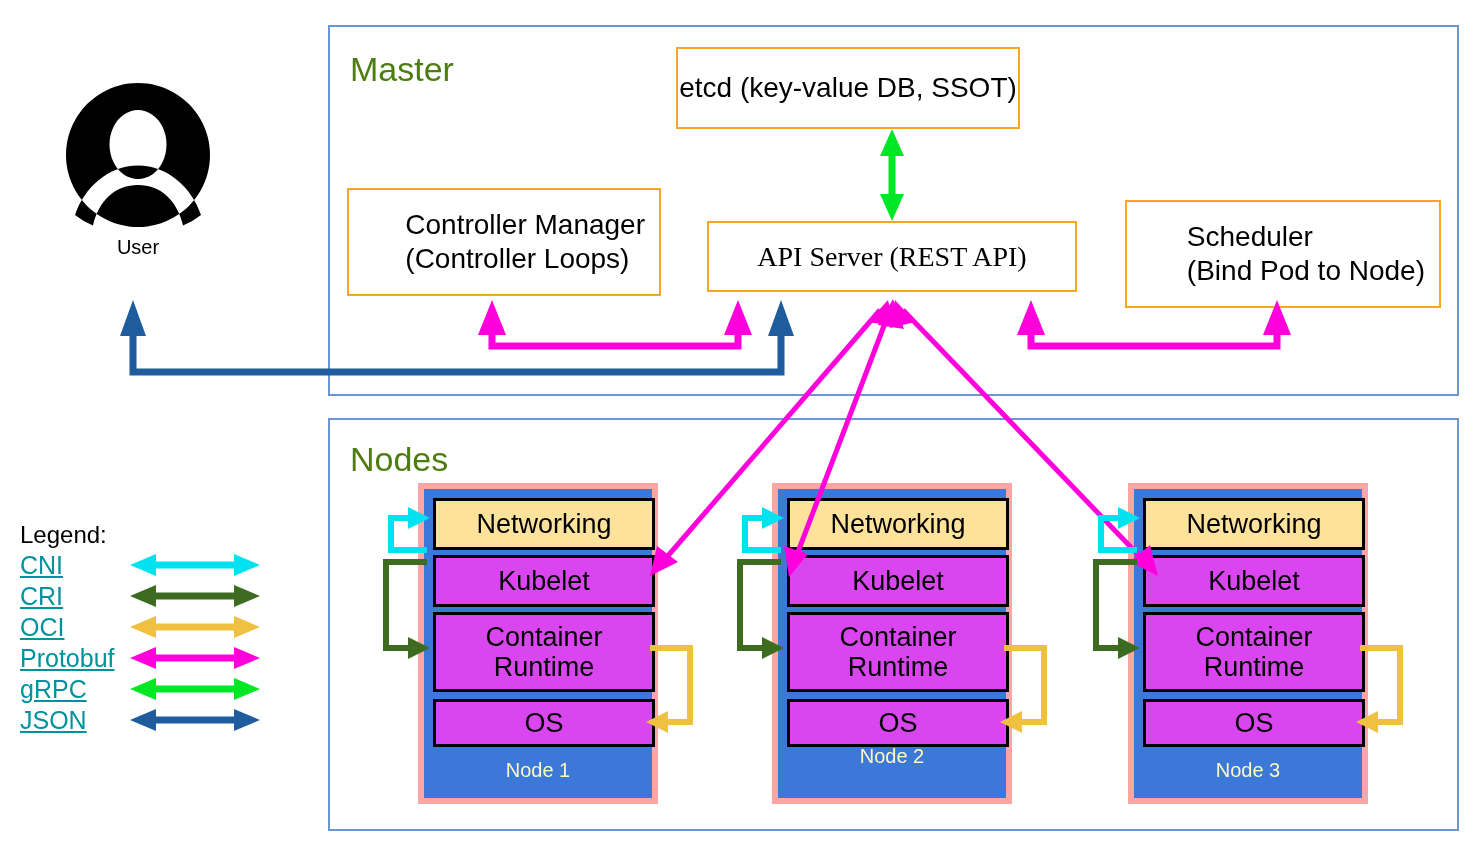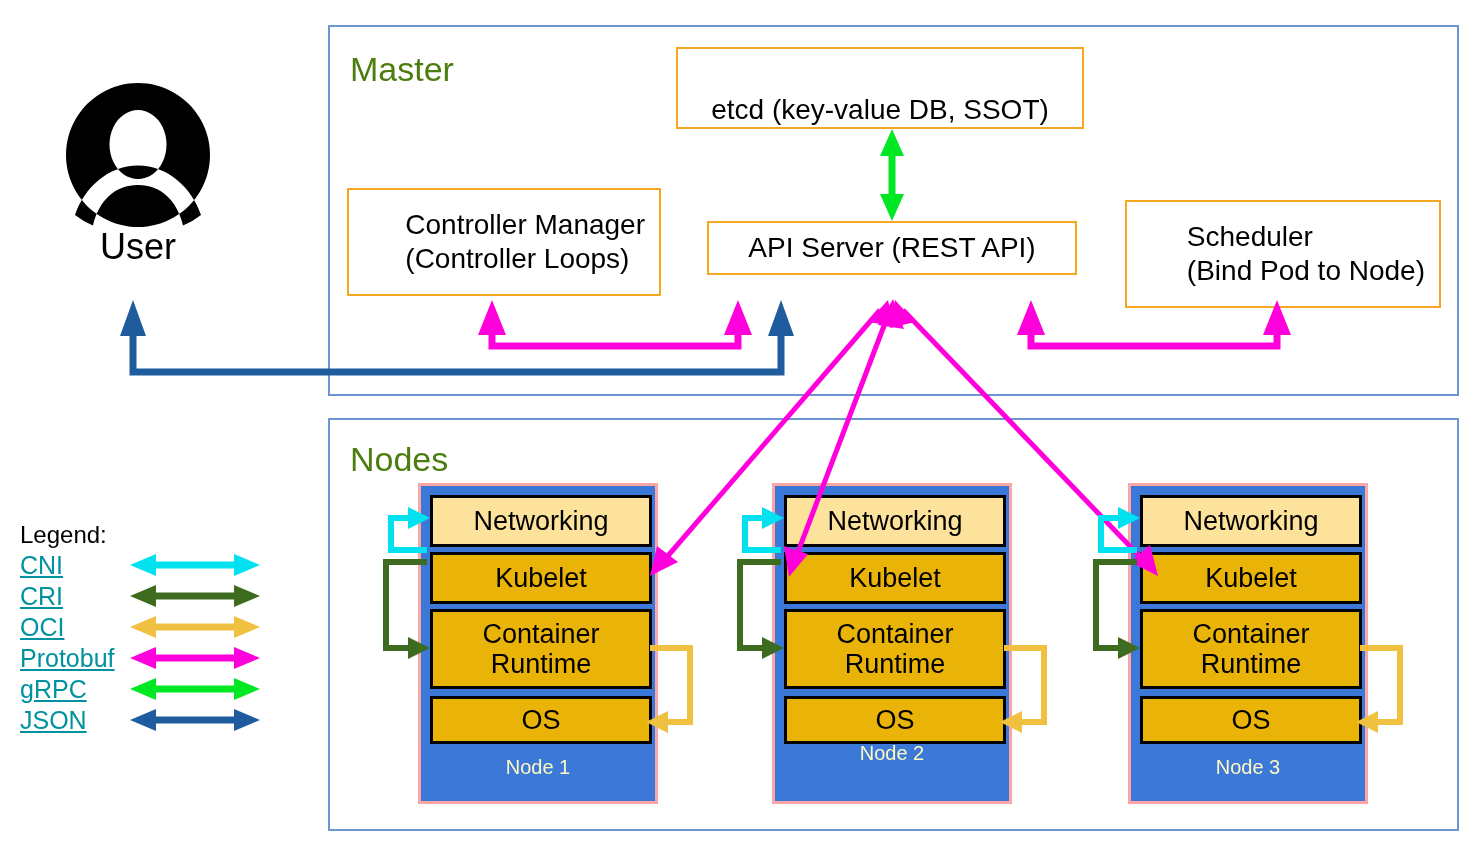--- a/index.html
+++ b/index.html
@@ -12,57 +12,57 @@
   .group-box{position:absolute;border:2px solid #6b96cf;background:transparent;}
   .group-title{position:absolute;font-size:34px;line-height:34px;color:#4d7c0f;white-space:nowrap;}
 
   
   .comp{position:absolute;border:2px solid #f5a623;background:#fff;
         display:flex;align-items:center;justify-content:flex-end;
         box-sizing:border-box;padding:0 14px;}
   .comp span{font-size:28px;line-height:34px;color:#000;white-space:pre;}
 
   
-  .node{position:absolute;background:#3b78d8;border:3px solid #fca5a5;box-sizing:border-box;padding-left:27px;}
-  .nrow{position:absolute;border:3px solid #000;background:#eab308;box-sizing:border-box;
+  .node{position:absolute;background:#3b78d8;border:6px solid #fca5a5;box-sizing:border-box;padding-left:27px;}
+  .nrow{position:absolute;border:3px solid #000;background:#d946ef;box-sizing:border-box;
         display:flex;align-items:center;justify-content:center;text-align:center;}
   .nrow.net{background:#fde29b;}
   .nrow span{font-size:27px;line-height:30px;color:#000;}
   .node-label{position:absolute;width:100%;text-align:center;color:#fef9c3;font-size:20px;line-height:22px;}
 
   
   .user-wrap{position:absolute;}
-  .user-label{position:absolute;width:100%;text-align:center;font-size:36px;line-height:30px;color:#000;}
+  .user-label{position:absolute;width:100%;text-align:center;font-size:20px;line-height:30px;color:#000;}
 
   
   .legend{position:absolute;}
   .legend-title{font-size:24px;line-height:30px;color:#000;}
   .legend-row{position:relative;height:31px;}
   .legend-name{position:absolute;left:0;top:0;font-size:25px;line-height:30px;
                color:#00929e;text-decoration:underline;white-space:nowrap;}
   .legend-arrow{position:absolute;left:110px;top:4px;width:130px;height:22px;}
 </style>
 </head>
 <body>
 
 <div class="canvas">
 
   <div class="group-box" style="left:328px;top:25px;width:1127px;height:367px;"></div>
   <div class="group-title" style="left:350px;top:52px;">Master</div>
 
-  <div class="comp" style="left:676px;top:47px;width:408px;height:82px;justify-content:center;align-items:flex-end;">
+  <div class="comp" style="left:676px;top:47px;width:344px;height:82px;justify-content:center;">
     <span>etcd (key-value DB, SSOT)</span>
   </div>
 
   <div class="comp" style="left:347px;top:188px;width:314px;height:108px;">
     <span>Controller Manager
 (Controller Loops)</span>
   </div>
 
-  <div class="comp" style="left:707px;top:221px;width:370px;height:54px;justify-content:center;">
+  <div class="comp" style="left:707px;top:221px;width:370px;height:71px;justify-content:center;font-family:Liberation Serif, serif;">
     <span>API Server (REST API)</span>
   </div>
 
   <div class="comp" style="left:1125px;top:188px;width:316px;height:108px;margin-top:12px;">
     <span>Scheduler
 (Bind Pod to Node)</span>
   </div>
 
   <div class="group-box" style="left:328px;top:418px;width:1127px;height:409px;"></div>
   <div class="group-title" style="left:350px;top:442px;">Nodes</div>

